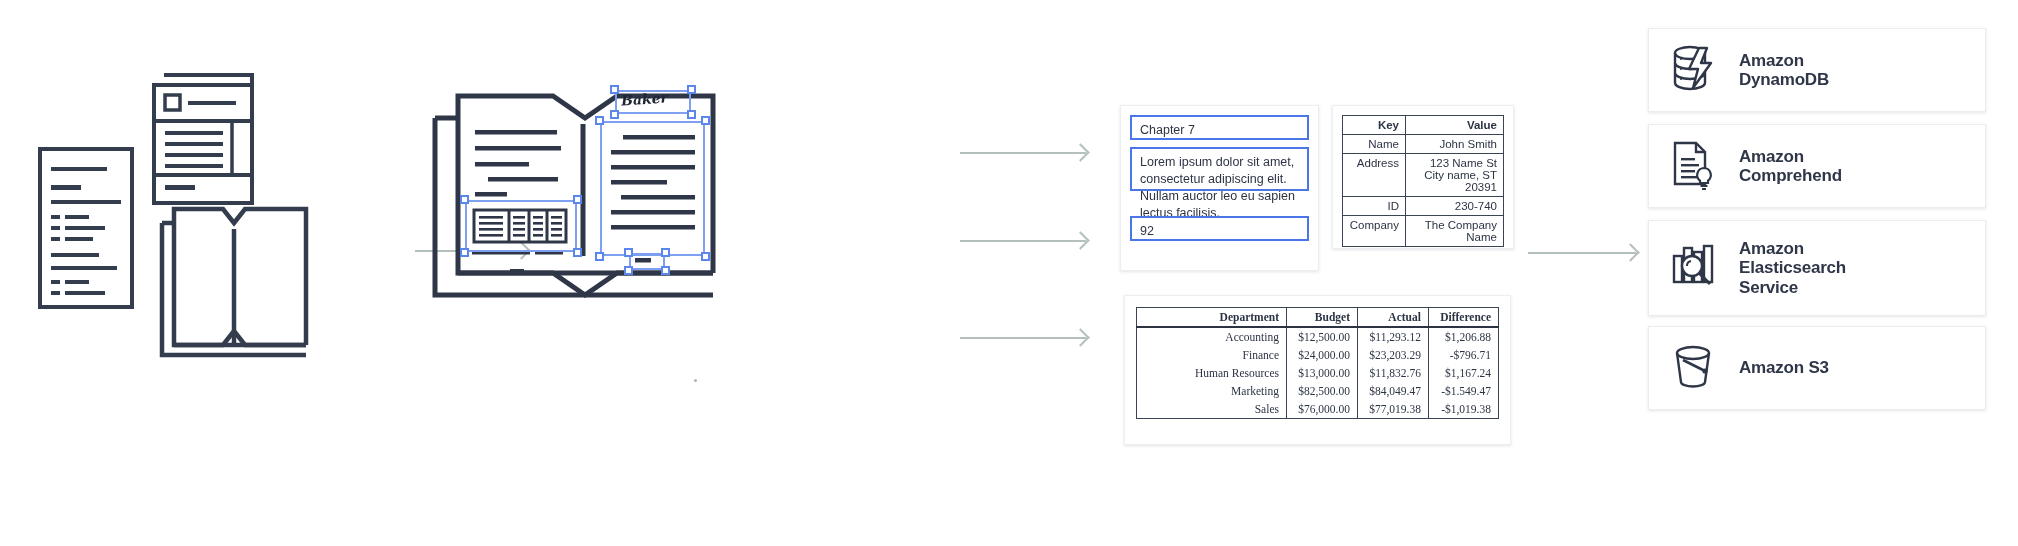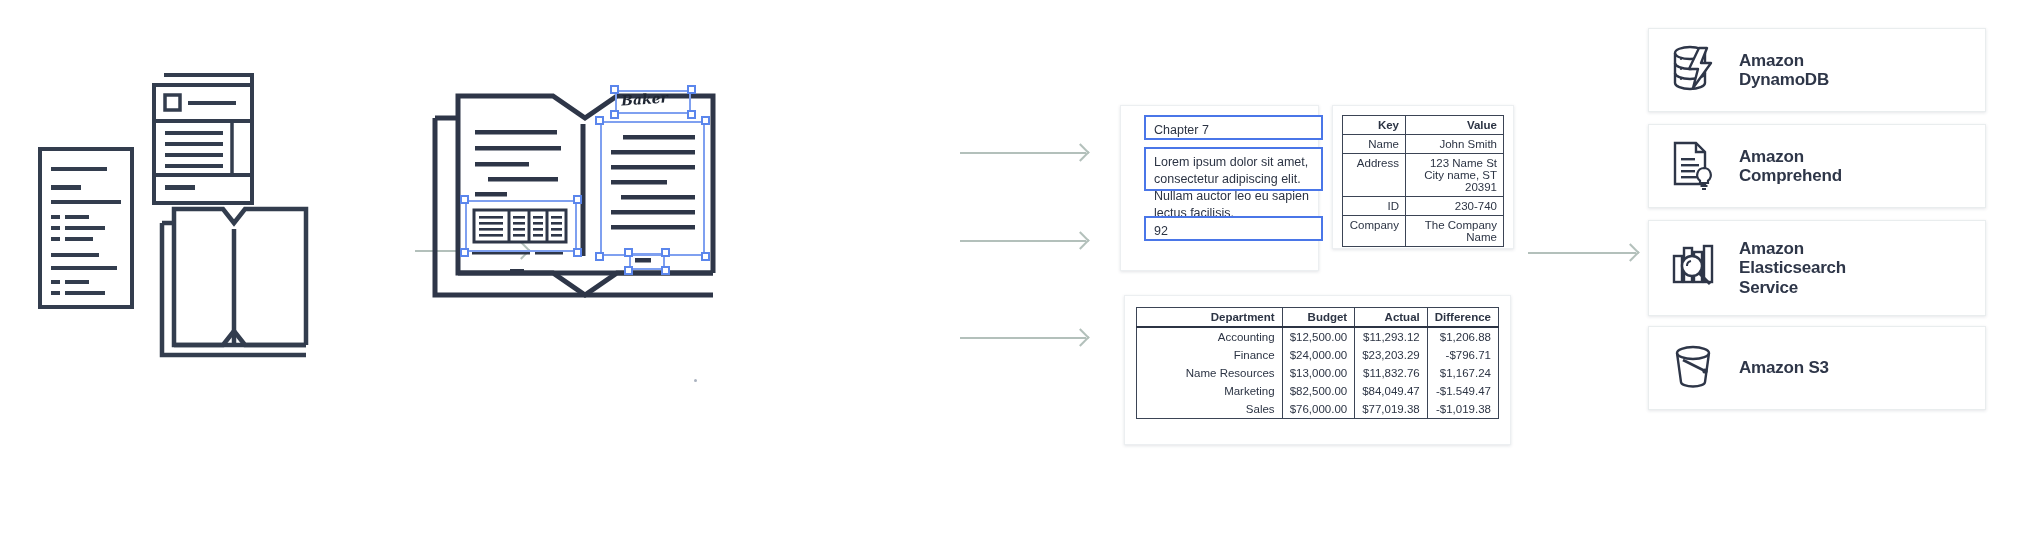--- a/index.html
+++ b/index.html
@@ -11,21 +11,21 @@
   
   .arrow{position:absolute;height:2px;background:#b3c0bb;}
   .arrow:after{content:"";position:absolute;right:-1px;top:-6px;width:11px;height:11px;
      border-top:2px solid #b3c0bb;border-right:2px solid #b3c0bb;transform:rotate(45deg);}
 
   
   .panel{position:absolute;background:#fff;border:1px solid #eceff1;
          box-shadow:0 1px 3px rgba(40,50,70,.13);}
   .tbox{position:absolute;border:2px solid #4a76e8;background:#fff;
         font-size:12.5px;line-height:16px;color:#2c3444;
-        padding:5px 8px;box-sizing:border-box;margin-left:14px;}
+        padding:5px 8px;box-sizing:border-box;}
 
   table.kv,table.dept{border-collapse:collapse;position:absolute;background:#fff;}
   table.kv td,table.kv th,table.dept td,table.dept th{
       border:1px solid #3b4455;font-size:11.5px;color:#2c3444;
       padding:3px 6px;text-align:right;vertical-align:top;font-weight:400;}
   table.kv th,table.dept th{font-weight:700;}
   table.dept td,table.dept th{font-size:11.5px;padding:3px 7px;white-space:nowrap;}
   table.dept th{border-bottom:2px solid #2c3444;}
   table.dept td{border-top:none;border-bottom:none;}
   table.dept tr.last td{border-bottom:1px solid #3b4455;}
@@ -245,21 +245,21 @@
           <td>230-740</td>
         </tr>
         <tr>
           <td>Company</td>
           <td>The Company Name</td>
         </tr>
       </tbody>
     </table>
   </div>
 
-  <div class="panel" style="left:1124px;top:295px;width:385px;height:148px;">
+  <div class="panel" style="left:1124px;top:295px;width:385px;height:148px;font-family:Liberation Serif, serif;">
     <table class="dept" style="left:11px;top:11px;width:363px;">
       <thead>
         <tr>
           <th style="width:135px;">Department</th>
           <th>Budget</th>
           <th>Actual</th>
           <th>Difference</th>
         </tr>
       </thead>
       <tbody>
@@ -269,21 +269,21 @@
           <td>$11,293.12</td>
           <td>$1,206.88</td>
         </tr>
         <tr>
           <td>Finance</td>
           <td>$24,000.00</td>
           <td>$23,203.29</td>
           <td>-$796.71</td>
         </tr>
         <tr>
-          <td>Name Resources</td>
+          <td>Human Resources</td>
           <td>$13,000.00</td>
           <td>$11,832.76</td>
           <td>$1,167.24</td>
         </tr>
         <tr>
           <td>Marketing</td>
           <td>$82,500.00</td>
           <td>$84,049.47</td>
           <td>-$1.549.47</td>
         </tr>

